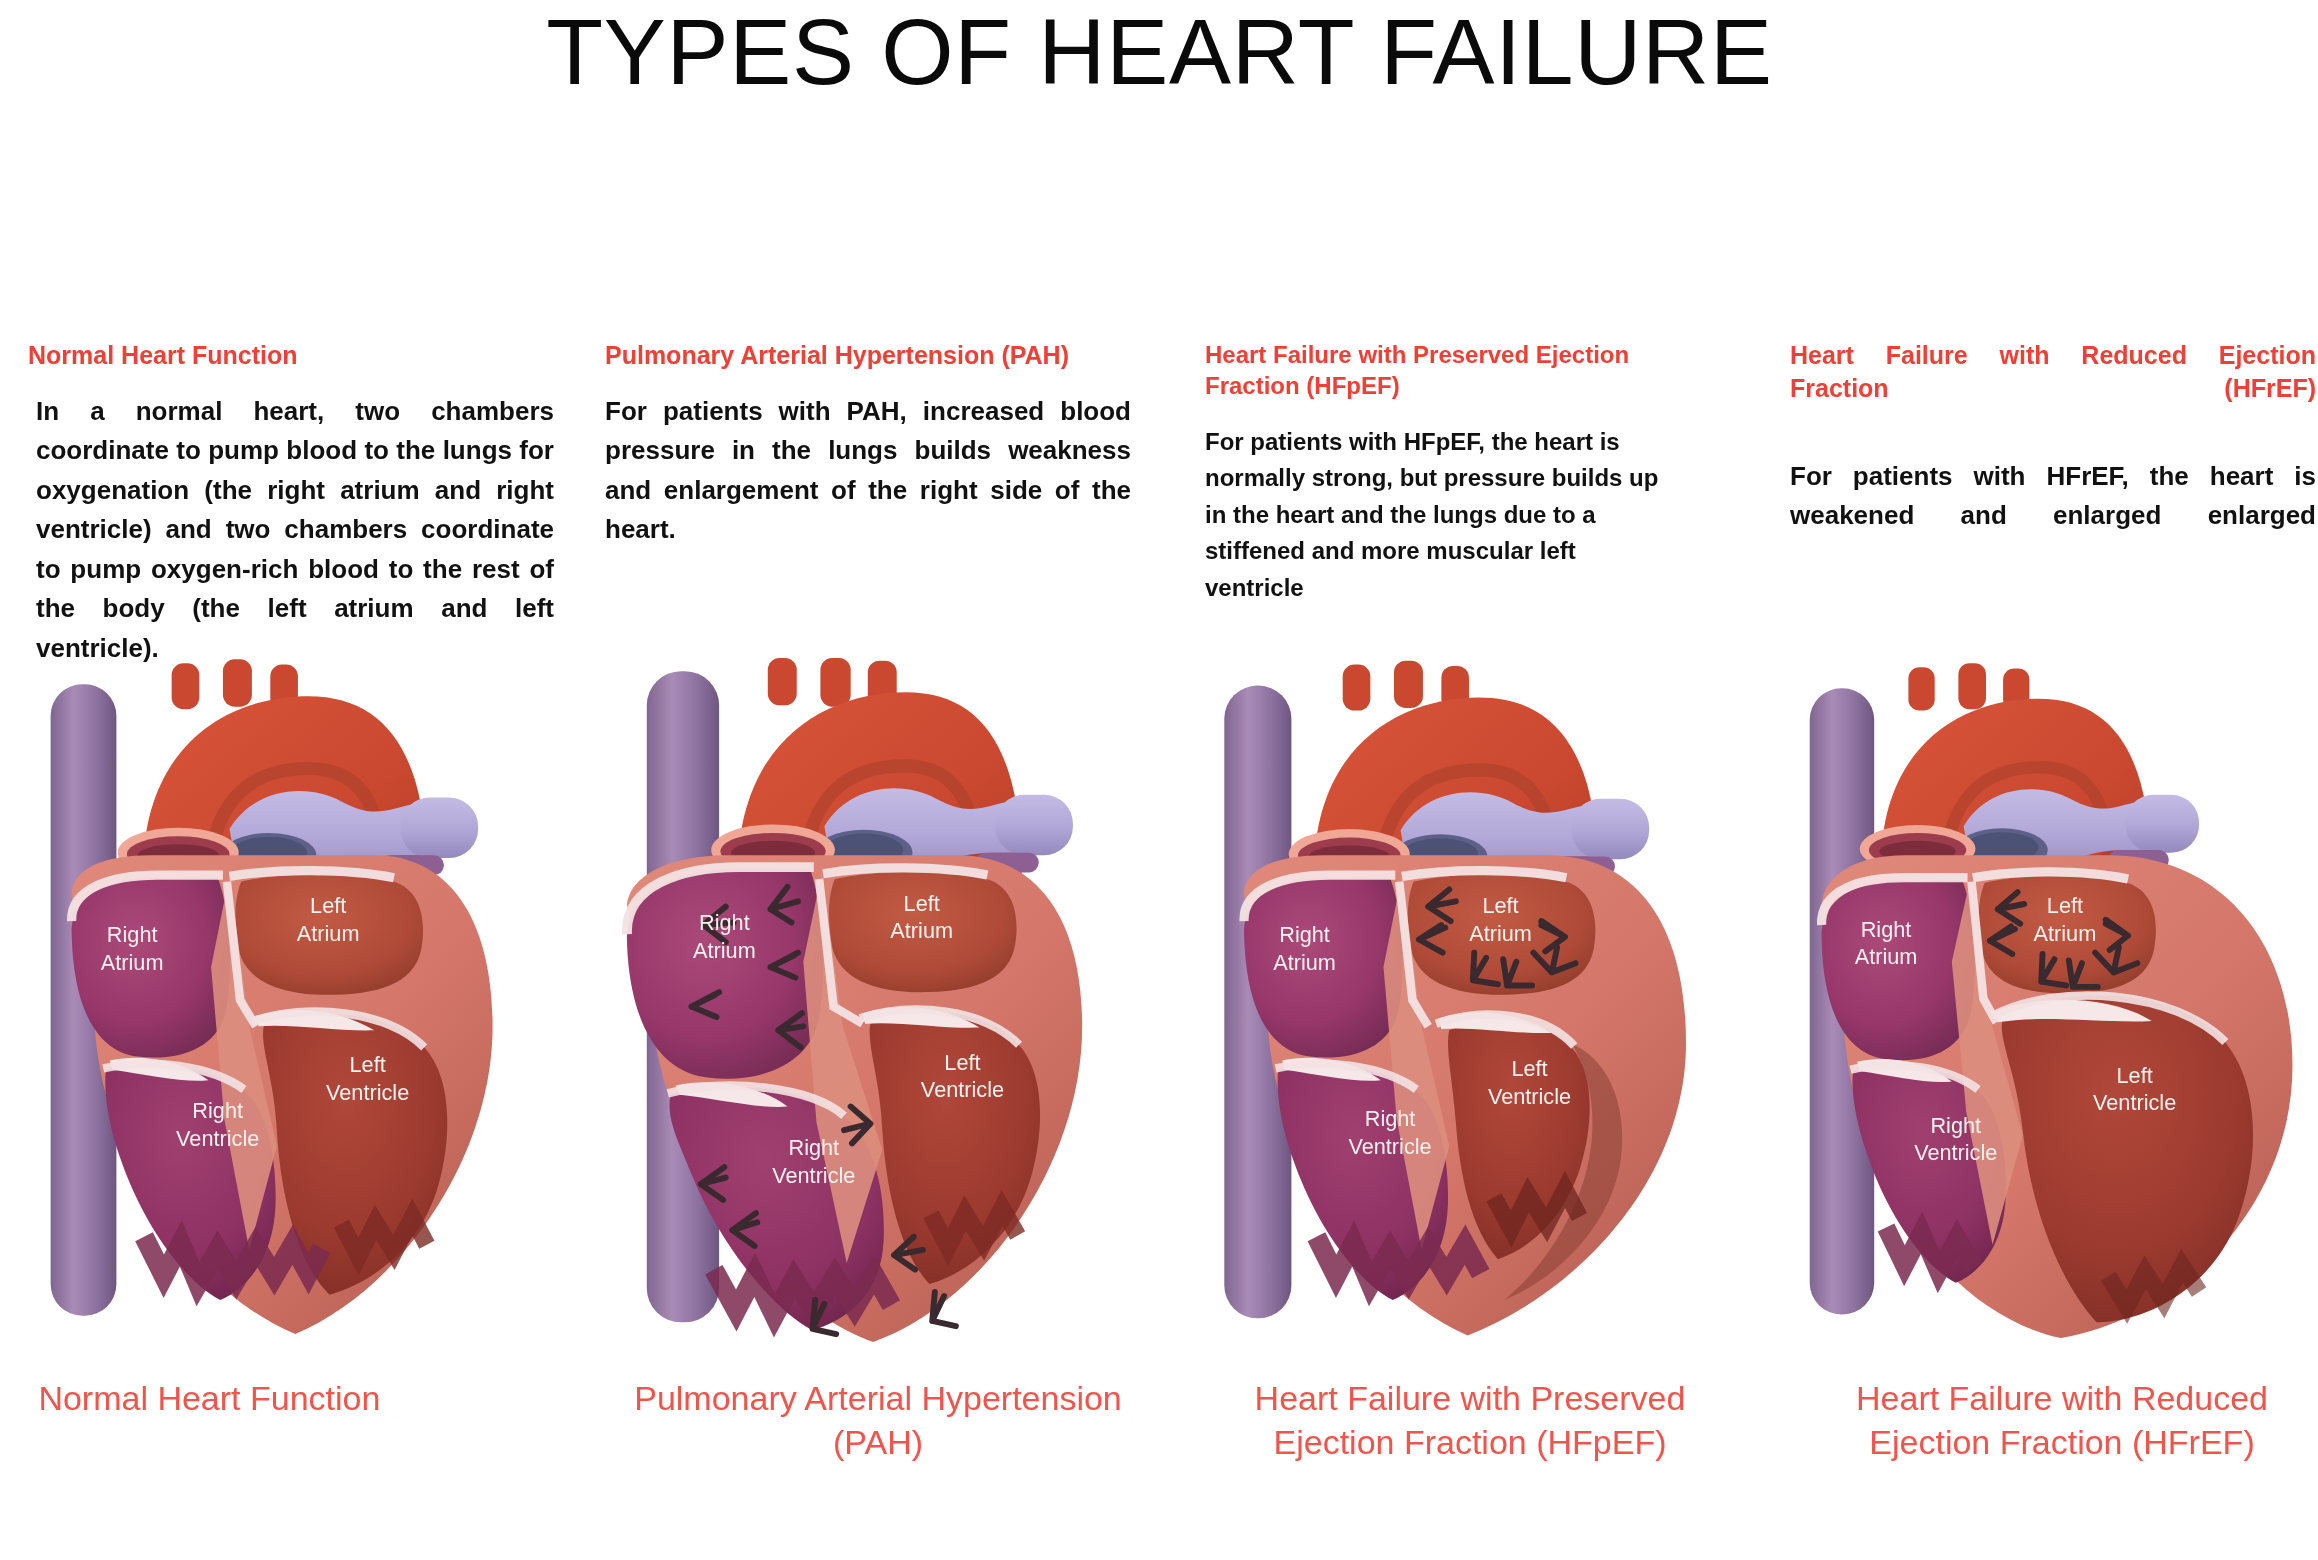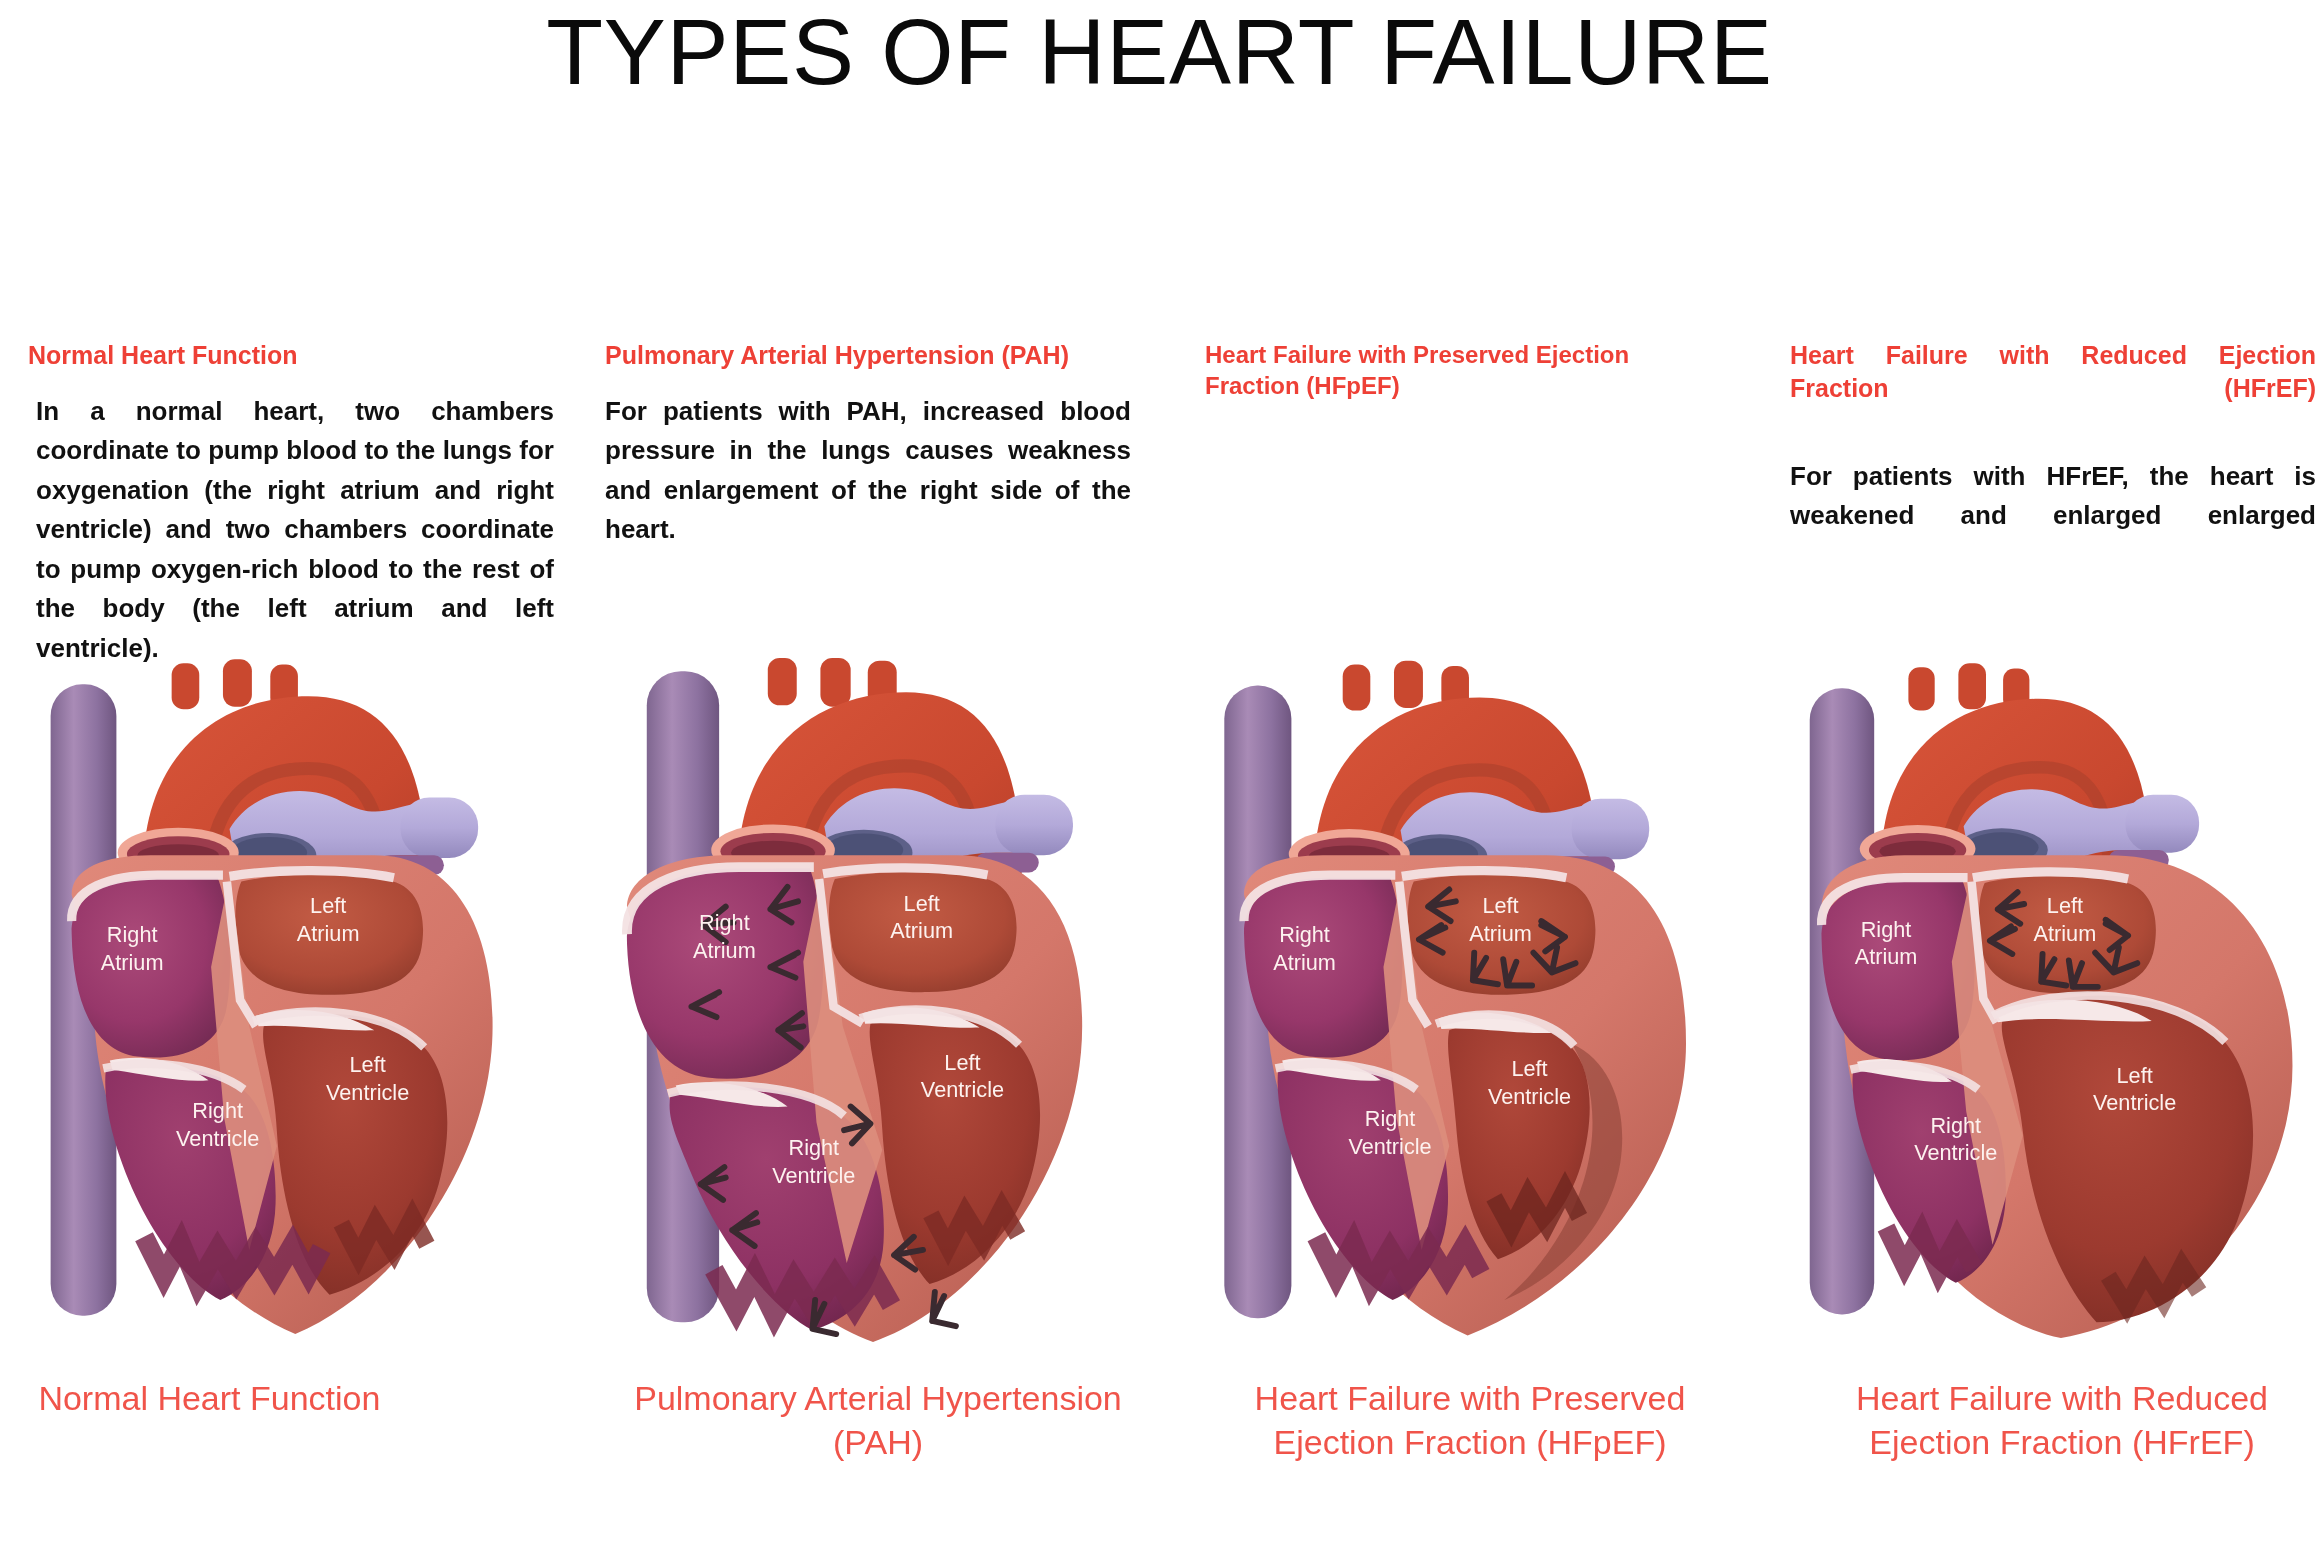--- a/index.html
+++ b/index.html
@@ -87,25 +87,26 @@
 
   <h1 class="page-title">TYPES OF HEART FAILURE</h1>
 
   <div class="col-text c0">
     <div class="sec-heading">Normal Heart Function</div>
     <div class="sec-body">In a normal heart, two chambers coordinate to pump blood to the lungs for oxygenation (the right atrium and right ventricle) and two chambers coordinate to pump oxygen-rich blood to the rest of the body (the left atrium and left ventricle).</div>
   </div>
 
   <div class="col-text c1">
     <div class="sec-heading">Pulmonary Arterial Hypertension (PAH)</div>
-    <div class="sec-body">For patients with PAH, increased blood pressure in the lungs causes weakness and enlargement of the right side of the heart.</div>
+    <div class="sec-body">For patients with PAH, increased blood pressure in the lungs builds weakness and enlargement of the right side of the heart.</div>
   </div>
 
   <div class="col-text c2">
     <div class="sec-heading">Heart Failure with Preserved Ejection Fraction (HFpEF)</div>
+    <div class="sec-body">For patients with HFpEF, the heart is normally strong, but pressure builds up in the heart and the lungs due to a stiffened and more muscular left ventricle</div>
   </div>
 
   <div class="col-text c3">
     <div class="sec-heading">Heart Failure with Reduced Ejection Fraction (HFrEF)</div>
     <div class="sec-body">For patients with HFrEF, the heart is weakened and enlarged enlarged</div>
   </div>
 
   <div class="fig f0">
     <svg viewBox="0 0 790 1040" xmlns="http://www.w3.org/2000/svg">
       <defs>

